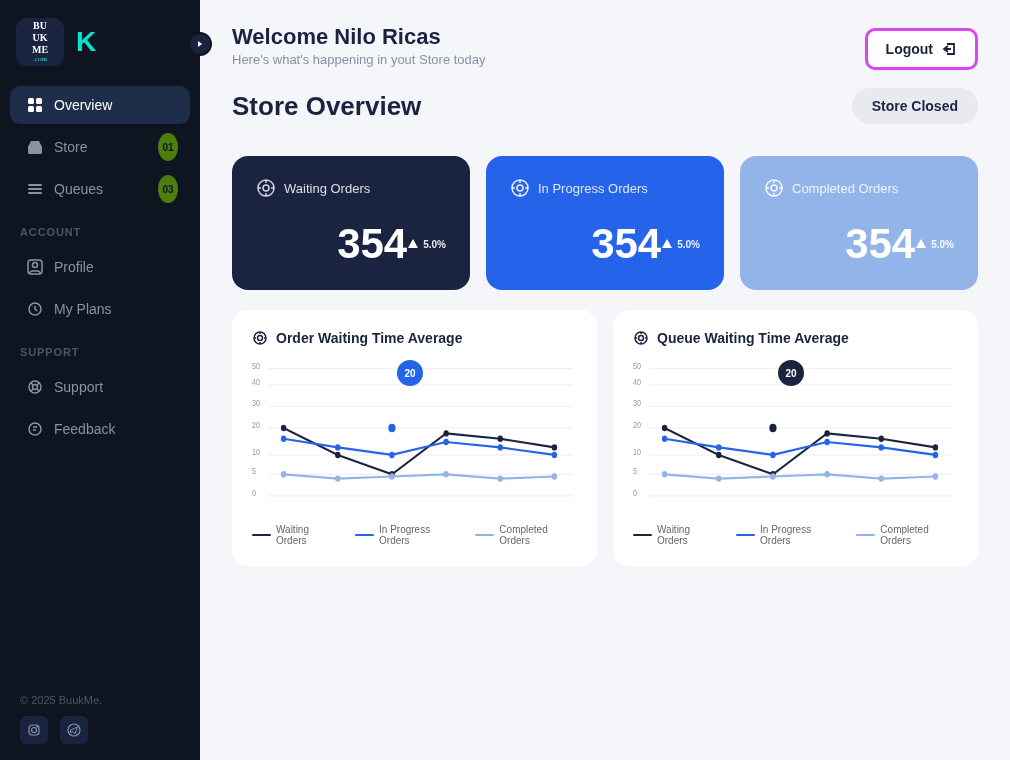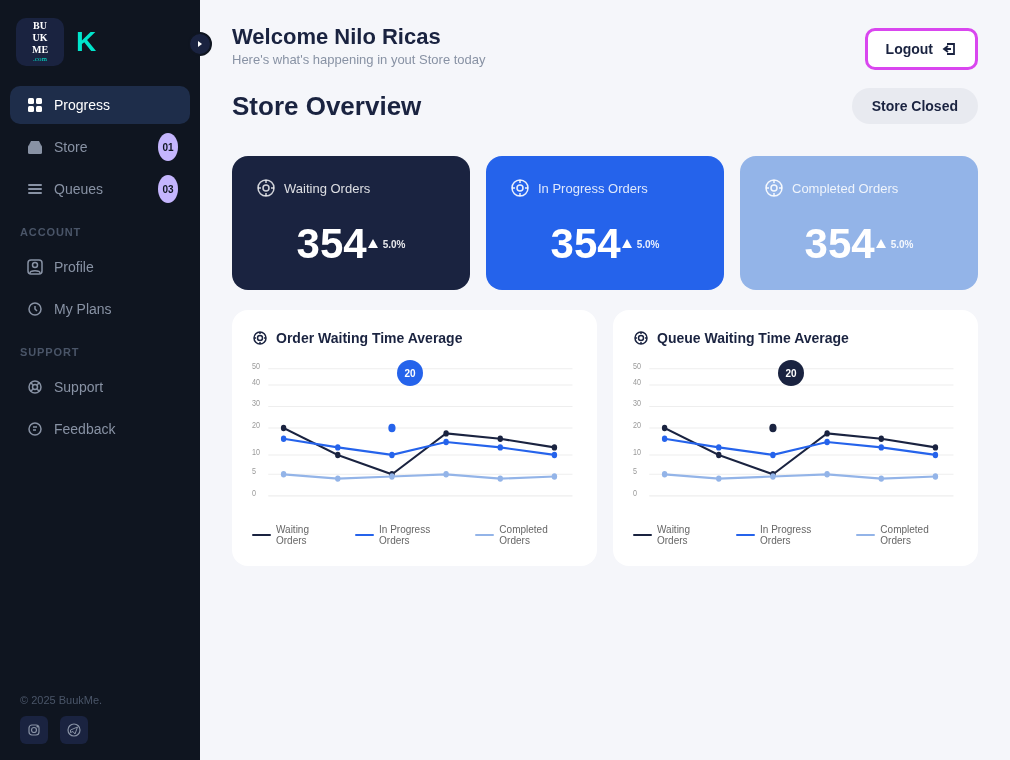--- a/index.html
+++ b/index.html
@@ -96,21 +96,21 @@
       position: relative;
     }
     .sidebar-item.active {
       background: #1e2d4a;
       color: white;
     }
     .sidebar-icon { width: 18px; height: 18px; display: flex; align-items: center; justify-content: center; flex-shrink: 0; }
     .badge {
       position: absolute;
       right: 12px;
-      background: #c4b5fd;
+      background: #4d7c0f;
       color: #0f1520;
       font-size: 10px;
       font-weight: 700;
       width: 20px;
       height: 28px;
       border-radius: 50%;
       display: flex;
       align-items: center;
       justify-content: center;
     }
@@ -229,21 +229,21 @@
       align-items: center;
       gap: 8px;
       color: rgba(255,255,255,0.85);
       font-size: 13px;
       font-weight: 500;
     }
     .card-icon { width: 20px; height: 20px; }
     .card-body {
       display: flex;
       align-items: center;
-      justify-content: center;
+      justify-content: flex-end;
       margin-top: 14px;
     }
     .card-value {
       font-size: 42px;
       font-weight: 800;
       color: white;
     }
     .card-trend {
       color: rgba(255,255,255,0.9);
       font-size: 10px;
@@ -342,21 +342,21 @@
 
   <div class="sidebar-item active">
     <span class="sidebar-icon">
       <svg width="16" height="16" viewBox="0 0 16 16" fill="currentColor">
         <rect x="1" y="1" width="6" height="6" rx="1.5"></rect>
         <rect x="9" y="1" width="6" height="6" rx="1.5"></rect>
         <rect x="1" y="9" width="6" height="6" rx="1.5"></rect>
         <rect x="9" y="9" width="6" height="6" rx="1.5"></rect>
       </svg>
     </span>
-    <span>Progress</span>
+    <span>Overview</span>
   </div>
 
   <div class="sidebar-item">
     <span class="sidebar-icon">
       <svg width="16" height="16" viewBox="0 0 16 16" fill="currentColor">
         <rect x="1" y="6" width="14" height="9" rx="1.5"></rect>
         <path d="M2 6 L4 2 h8 l2 4"></path>
         <rect x="5" y="9" width="6" height="4" rx="1"></rect>
       </svg>
     </span>

